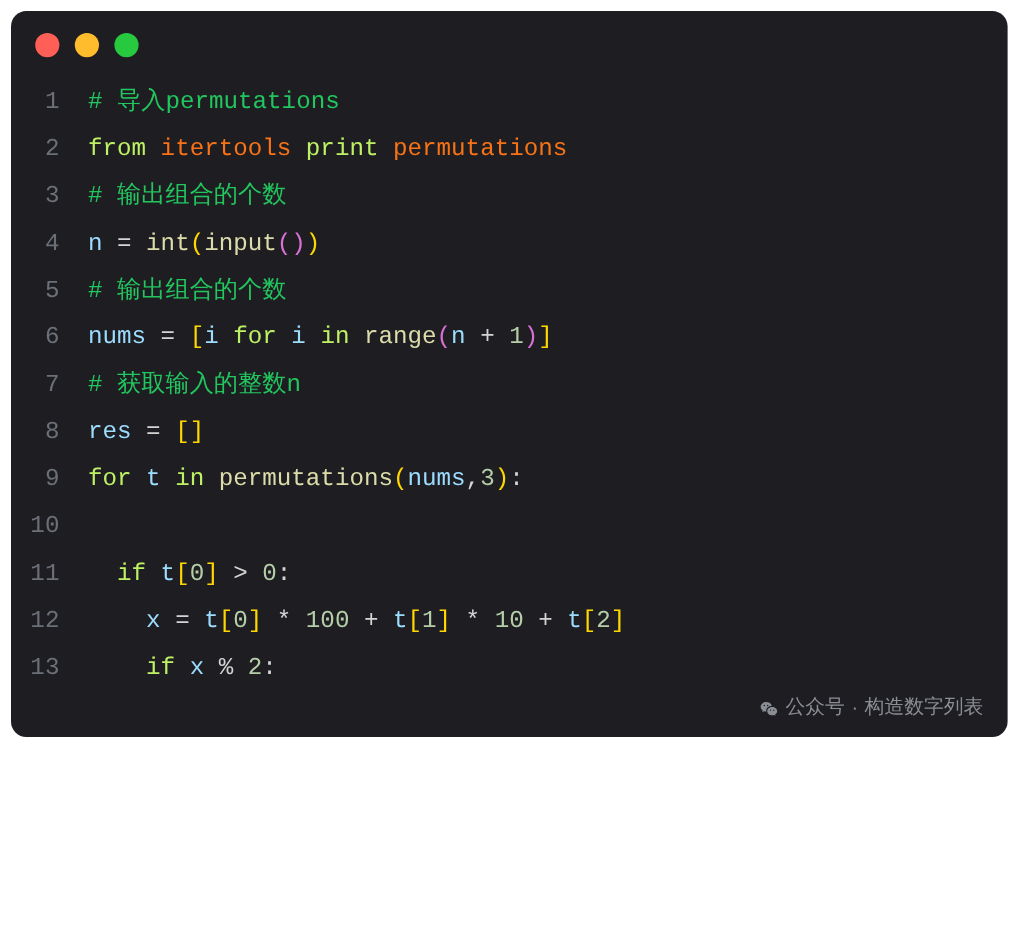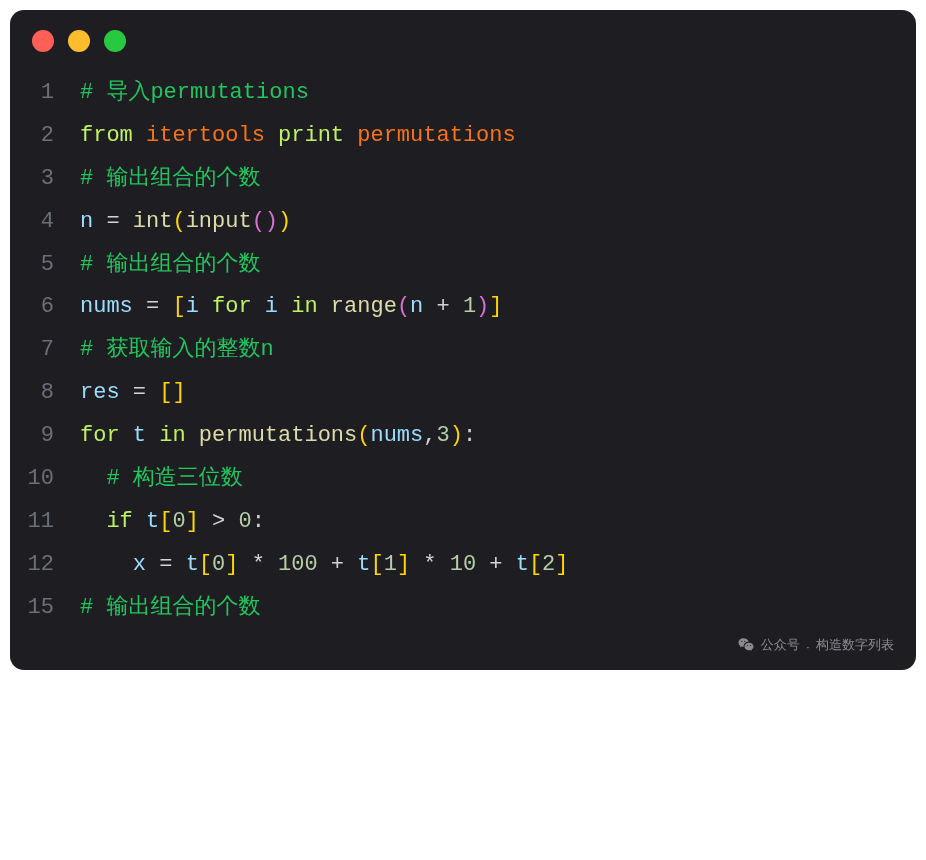--- a/index.html
+++ b/index.html
@@ -68,21 +68,21 @@
   .tok-default  { color: #d4d4d4; }
 
   .watermark {
     position: absolute;
     right: 22px;
     bottom: 16px;
     display: flex;
     align-items: flex-end;
     gap: 6px;
     color: #8a8d93;
-    font-size: 13px;
+    font-size: 18px;
     font-family: -apple-system, "PingFang SC", "Microsoft YaHei", sans-serif;
   }
   .watermark-icon {
     width: 18px;
     height: 18px;
     fill: #8a8d93;
   }
   .watermark-dot {
     color: #8a8d93;
   }
@@ -101,24 +101,24 @@
   <div class="code-area" id="code-area">
       <div class="code-line"><span class="gutter">1</span><span class="code-content"><span class="tok-comment"># 导入permutations</span></span></div>
       <div class="code-line"><span class="gutter">2</span><span class="code-content"><span class="tok-keyword">from</span><span class="tok-default"> </span><span class="tok-module">itertools</span><span class="tok-default"> </span><span class="tok-keyword">print</span><span class="tok-default"> </span><span class="tok-module">permutations</span></span></div>
       <div class="code-line"><span class="gutter">3</span><span class="code-content"><span class="tok-comment"># 输出组合的个数</span></span></div>
       <div class="code-line"><span class="gutter">4</span><span class="code-content"><span class="tok-var">n</span><span class="tok-default"> </span><span class="tok-op">=</span><span class="tok-default"> </span><span class="tok-builtin">int</span><span class="tok-bracket1">(</span><span class="tok-builtin">input</span><span class="tok-bracket2">(</span><span class="tok-bracket2">)</span><span class="tok-bracket1">)</span></span></div>
       <div class="code-line"><span class="gutter">5</span><span class="code-content"><span class="tok-comment"># 输出组合的个数</span></span></div>
       <div class="code-line"><span class="gutter">6</span><span class="code-content"><span class="tok-var">nums</span><span class="tok-default"> </span><span class="tok-op">=</span><span class="tok-default"> </span><span class="tok-bracket1">[</span><span class="tok-var">i</span><span class="tok-default"> </span><span class="tok-keyword">for</span><span class="tok-default"> </span><span class="tok-var">i</span><span class="tok-default"> </span><span class="tok-keyword">in</span><span class="tok-default"> </span><span class="tok-builtin">range</span><span class="tok-bracket2">(</span><span class="tok-var">n</span><span class="tok-default"> </span><span class="tok-op">+</span><span class="tok-default"> </span><span class="tok-num">1</span><span class="tok-bracket2">)</span><span class="tok-bracket1">]</span></span></div>
       <div class="code-line"><span class="gutter">7</span><span class="code-content"><span class="tok-comment"># 获取输入的整数n</span></span></div>
       <div class="code-line"><span class="gutter">8</span><span class="code-content"><span class="tok-var">res</span><span class="tok-default"> </span><span class="tok-op">=</span><span class="tok-default"> </span><span class="tok-bracket1">[</span><span class="tok-bracket1">]</span></span></div>
       <div class="code-line"><span class="gutter">9</span><span class="code-content"><span class="tok-keyword">for</span><span class="tok-default"> </span><span class="tok-var">t</span><span class="tok-default"> </span><span class="tok-keyword">in</span><span class="tok-default"> </span><span class="tok-func">permutations</span><span class="tok-bracket1">(</span><span class="tok-var">nums</span><span class="tok-punct">,</span><span class="tok-num">3</span><span class="tok-bracket1">)</span><span class="tok-punct">:</span></span></div>
-      <div class="code-line"><span class="gutter">10</span><span class="code-content"><span class="tok-default">  </span><span class="tok-comment"># 构造三位数</span></span></div>
+      <div class="code-line"><span class="gutter">10</span><span class="code-content"><span class="tok-default">  </span></span></div>
       <div class="code-line"><span class="gutter">11</span><span class="code-content"><span class="tok-default">  </span><span class="tok-keyword">if</span><span class="tok-default"> </span><span class="tok-var">t</span><span class="tok-bracket1">[</span><span class="tok-num">0</span><span class="tok-bracket1">]</span><span class="tok-default"> </span><span class="tok-op">&gt;</span><span class="tok-default"> </span><span class="tok-num">0</span><span class="tok-punct">:</span></span></div>
       <div class="code-line"><span class="gutter">12</span><span class="code-content"><span class="tok-default">    </span><span class="tok-var">x</span><span class="tok-default"> </span><span class="tok-op">=</span><span class="tok-default"> </span><span class="tok-var">t</span><span class="tok-bracket1">[</span><span class="tok-num">0</span><span class="tok-bracket1">]</span><span class="tok-default"> </span><span class="tok-op">*</span><span class="tok-default"> </span><span class="tok-num">100</span><span class="tok-default"> </span><span class="tok-op">+</span><span class="tok-default"> </span><span class="tok-var">t</span><span class="tok-bracket1">[</span><span class="tok-num">1</span><span class="tok-bracket1">]</span><span class="tok-default"> </span><span class="tok-op">*</span><span class="tok-default"> </span><span class="tok-num">10</span><span class="tok-default"> </span><span class="tok-op">+</span><span class="tok-default"> </span><span class="tok-var">t</span><span class="tok-bracket1">[</span><span class="tok-num">2</span><span class="tok-bracket1">]</span></span></div>
-      <div class="code-line"><span class="gutter">15</span><span class="code-content"><span class="tok-comment"># 输出组合的个数</span></span></div>
+      <div class="code-line"><span class="gutter">13</span><span class="code-content"><span class="tok-default">    </span><span class="tok-keyword">if</span><span class="tok-default"> </span><span class="tok-var">x</span><span class="tok-default"> </span><span class="tok-op">%</span><span class="tok-default"> </span><span class="tok-num">2</span><span class="tok-punct">:</span></span></div>
     </div>
 
   <div class="watermark">
     <svg class="watermark-icon" viewBox="0 0 24 24">
       <path d="M8.5 3C4.9 3 2 5.6 2 8.8c0 1.8 1 3.4 2.5 4.5l-.6 2 2.3-1.2c.7.2 1.5.3 2.3.3h.4c-.1-.4-.1-.8-.1-1.2 0-3 2.9-5.4 6.4-5.4h.3C15 5 12 3 8.5 3zm-2 3.2c.5 0 .9.4.9.9s-.4.9-.9.9-.9-.4-.9-.9.4-.9.9-.9zm4 0c.5 0 .9.4.9.9s-.4.9-.9.9-.9-.4-.9-.9.4-.9.9-.9zM16 9c-3.3 0-6 2.2-6 5s2.7 5 6 5c.6 0 1.3-.1 1.9-.3l2 1-.5-1.7c1.6-.9 2.6-2.4 2.6-4 0-2.8-2.7-5-6-5zm-2 3c.4 0 .8.3.8.8s-.3.8-.8.8-.8-.3-.8-.8.4-.8.8-.8zm4 0c.4 0 .8.3.8.8s-.3.8-.8.8-.8-.3-.8-.8.4-.8.8-.8z"></path>
     </svg>
     <span>公众号</span>
     <span class="watermark-dot">·</span>
     <span>构造数字列表</span>
   </div>

